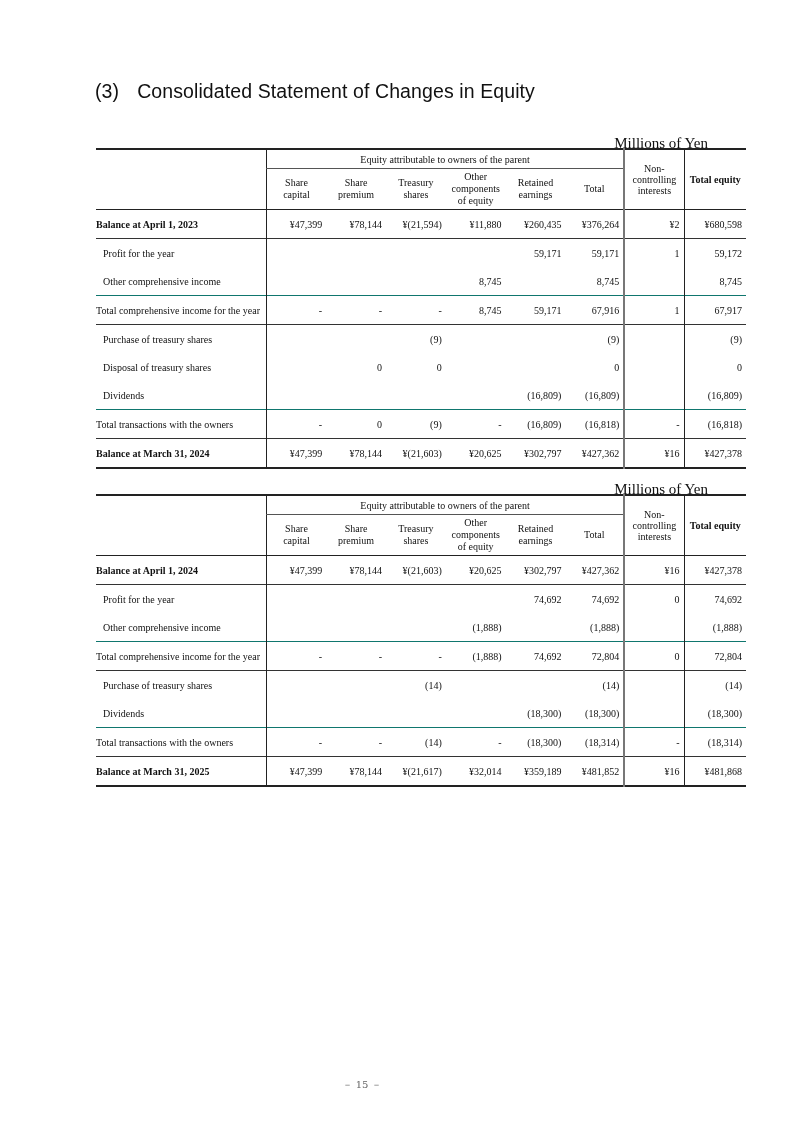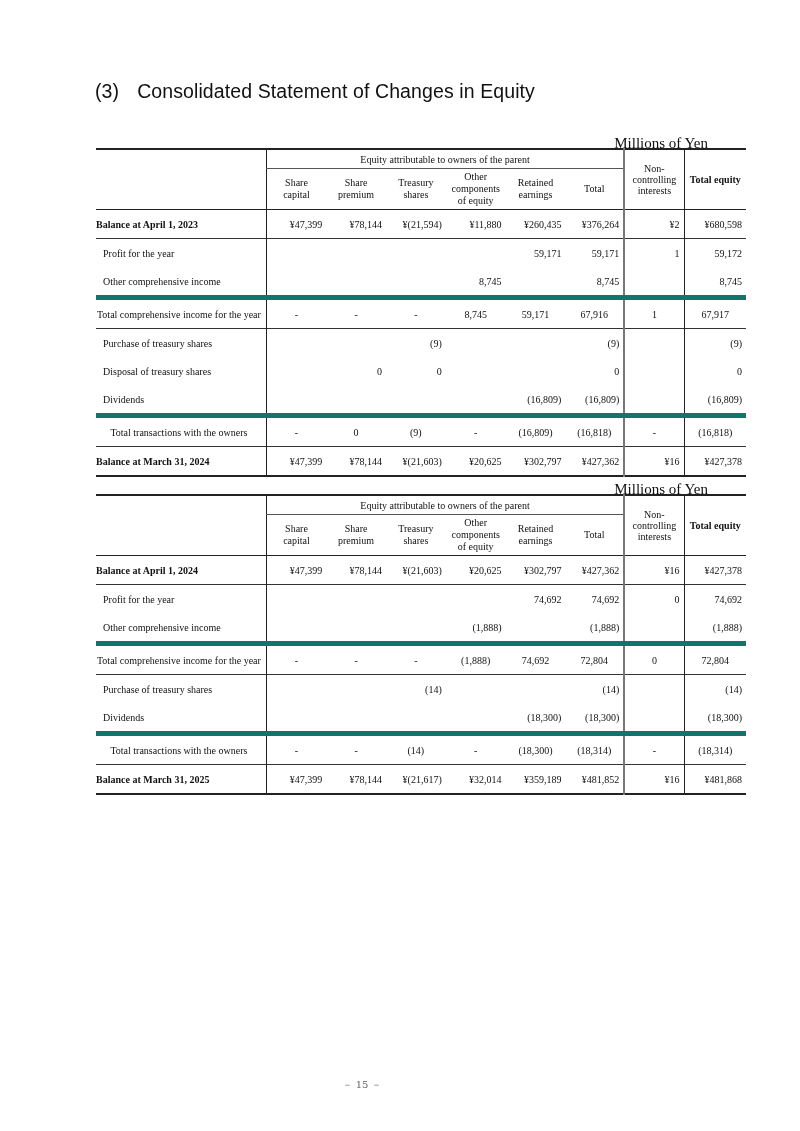--- a/index.html
+++ b/index.html
@@ -29,21 +29,21 @@
     .hdr-cols th { text-align: center; height: 40px; line-height: 12px; border-bottom: 1px solid #222; }
     .vl { border-left: 1px solid #222; }
     .vl2 { border-left: 2px solid #777; }
     .vl3 { border-left: 1px solid #222; }
     th.bold { font-weight: bold !important; }
     tr.row td { height: 28px; text-align: right; white-space: nowrap; }
     tr.row td.lbl { text-align: left; padding-left: 0; }
     tr.row td.lbl.indent { padding-left: 7px; }
     tr.row.bal td.lbl { font-weight: bold; }
     tr.row.sep td { border-top: 1px solid #333; }
-    tr.row.sepgray td { border-top: 5px solid #0f766e; text-align: center; }
+    tr.row.sepgray td { border-top: 1px solid #0f766e; }
     .page-num {
       position: absolute; left: 0; width: 724px; top: 1078px; text-align: center;
       font-family: "DejaVu Serif", serif; font-size: 10px; color: #666;
     }
   </style>
 </head>
 <body>
 
 <div class="title">
   <span class="num">(3)</span><span>Consolidated Statement of Changes in Equity</span>

